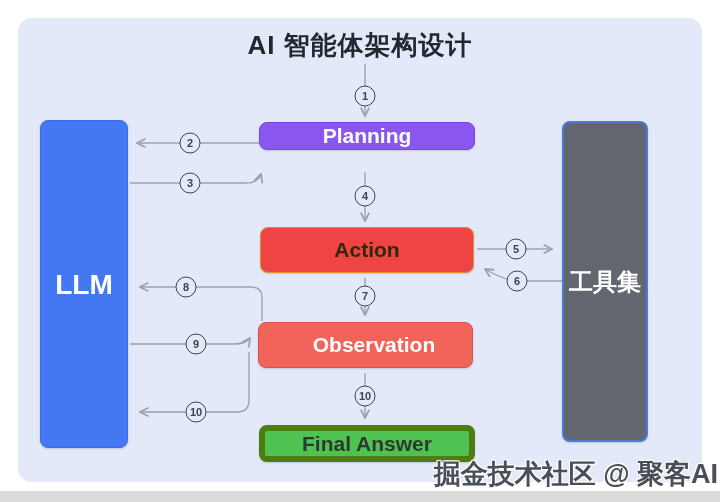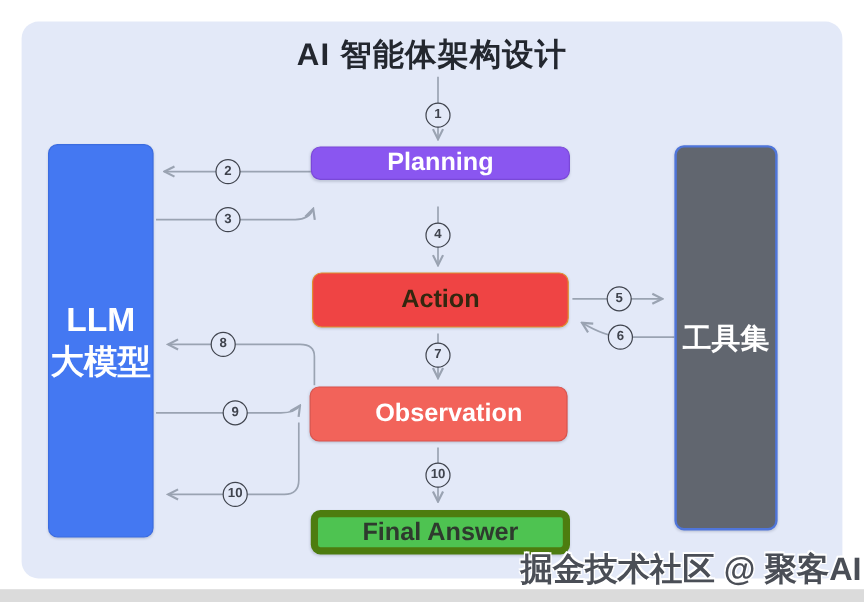--- a/index.html
+++ b/index.html
@@ -74,21 +74,20 @@
     <path d="M365,278 V315" marker-end="url(#ah)"></path>
     <path d="M262,321 V297 Q262,287 250,287 H140" marker-end="url(#ah)"></path>
     <path d="M130,344 H234 Q246,344 250,338" marker-end="url(#ah)"></path>
     <path d="M249,352 V400 Q249,412 237,412 H140" marker-end="url(#ah)"></path>
     <path d="M365,373 V418" marker-end="url(#ah)"></path>
   </g>
 </svg>
 
 <div class="node node-llm">
   <span>LLM</span>
-  <span>大模型</span>
 </div>
 
 <div class="node node-toolset">
   <span>工具集</span>
 </div>
 
 <div class="node node-planning">
   <span>Planning</span>
 </div>
 

